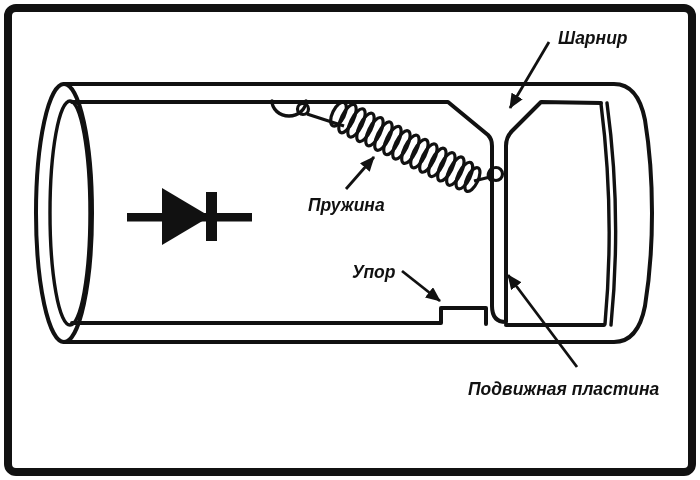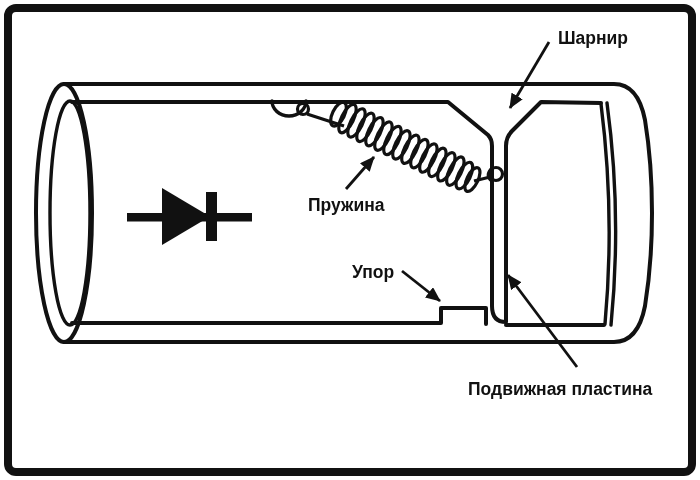--- a/index.html
+++ b/index.html
@@ -1,16 +1,16 @@
 <!DOCTYPE html>
 <html><head>
 <meta charset="utf-8">
 <style>
   html,body { margin:0; padding:0; background:#ffffff; }
-  .stage { position:relative; width:700px; height:480px; background:#ffffff; overflow:hidden; }
+  .stage { position:relative; width:700px; height:480px; background:#ffffff; overflow:hidden;font-style:italic; }
   svg { display:block; }
   .w4   { stroke:#111111; stroke-width:4;   fill:none; stroke-linecap:round; stroke-linejoin:round; }
   .w3   { stroke:#111111; stroke-width:3.4; fill:none; stroke-linecap:round; stroke-linejoin:round; }
   .coil { stroke:#111111; stroke-width:3.2; fill:none; }
   .arrow{ stroke:#111111; stroke-width:2.8; fill:none; }
   .ink  { fill:#111111; stroke:none; }
   .frame{ stroke:#111111; stroke-width:8; fill:none; }
   text.lbl { font-family:"Liberation Sans", sans-serif; font-weight:bold; font-size:17.5px; fill:#111111; }
 </style>
 </head>

